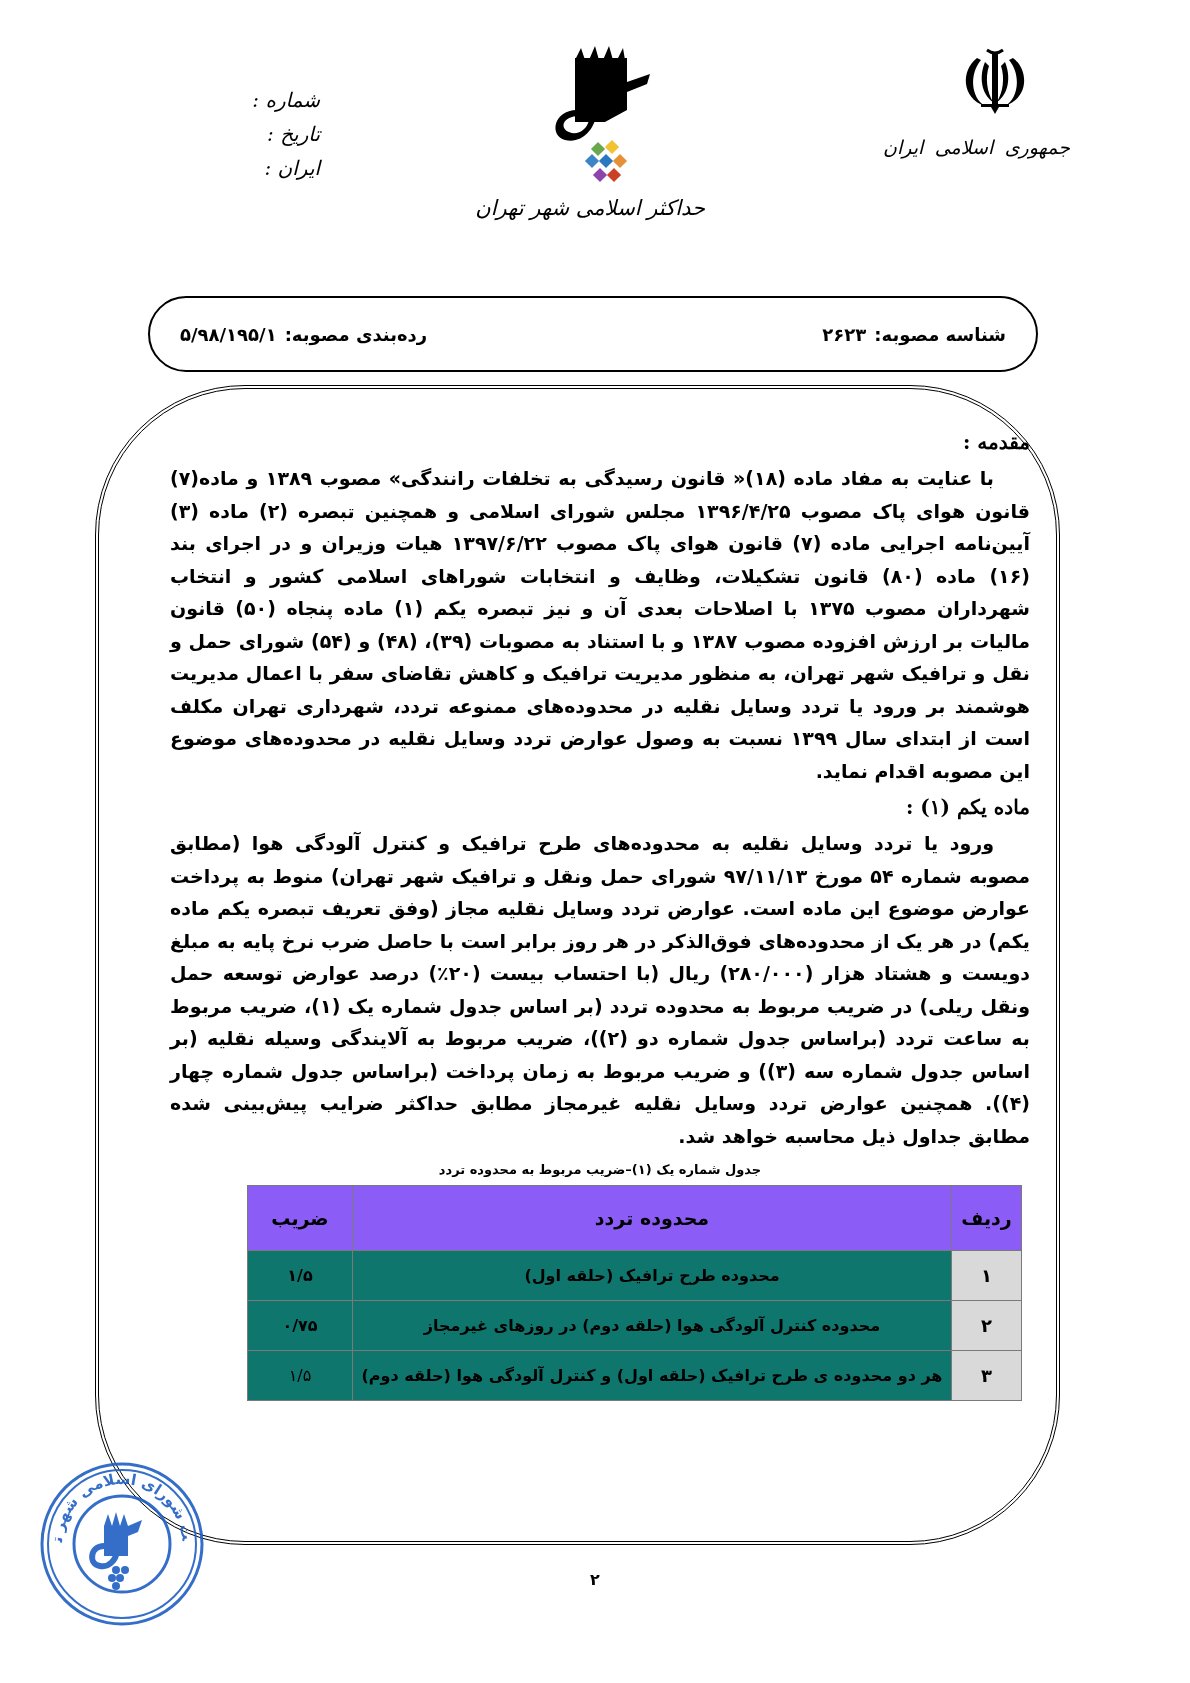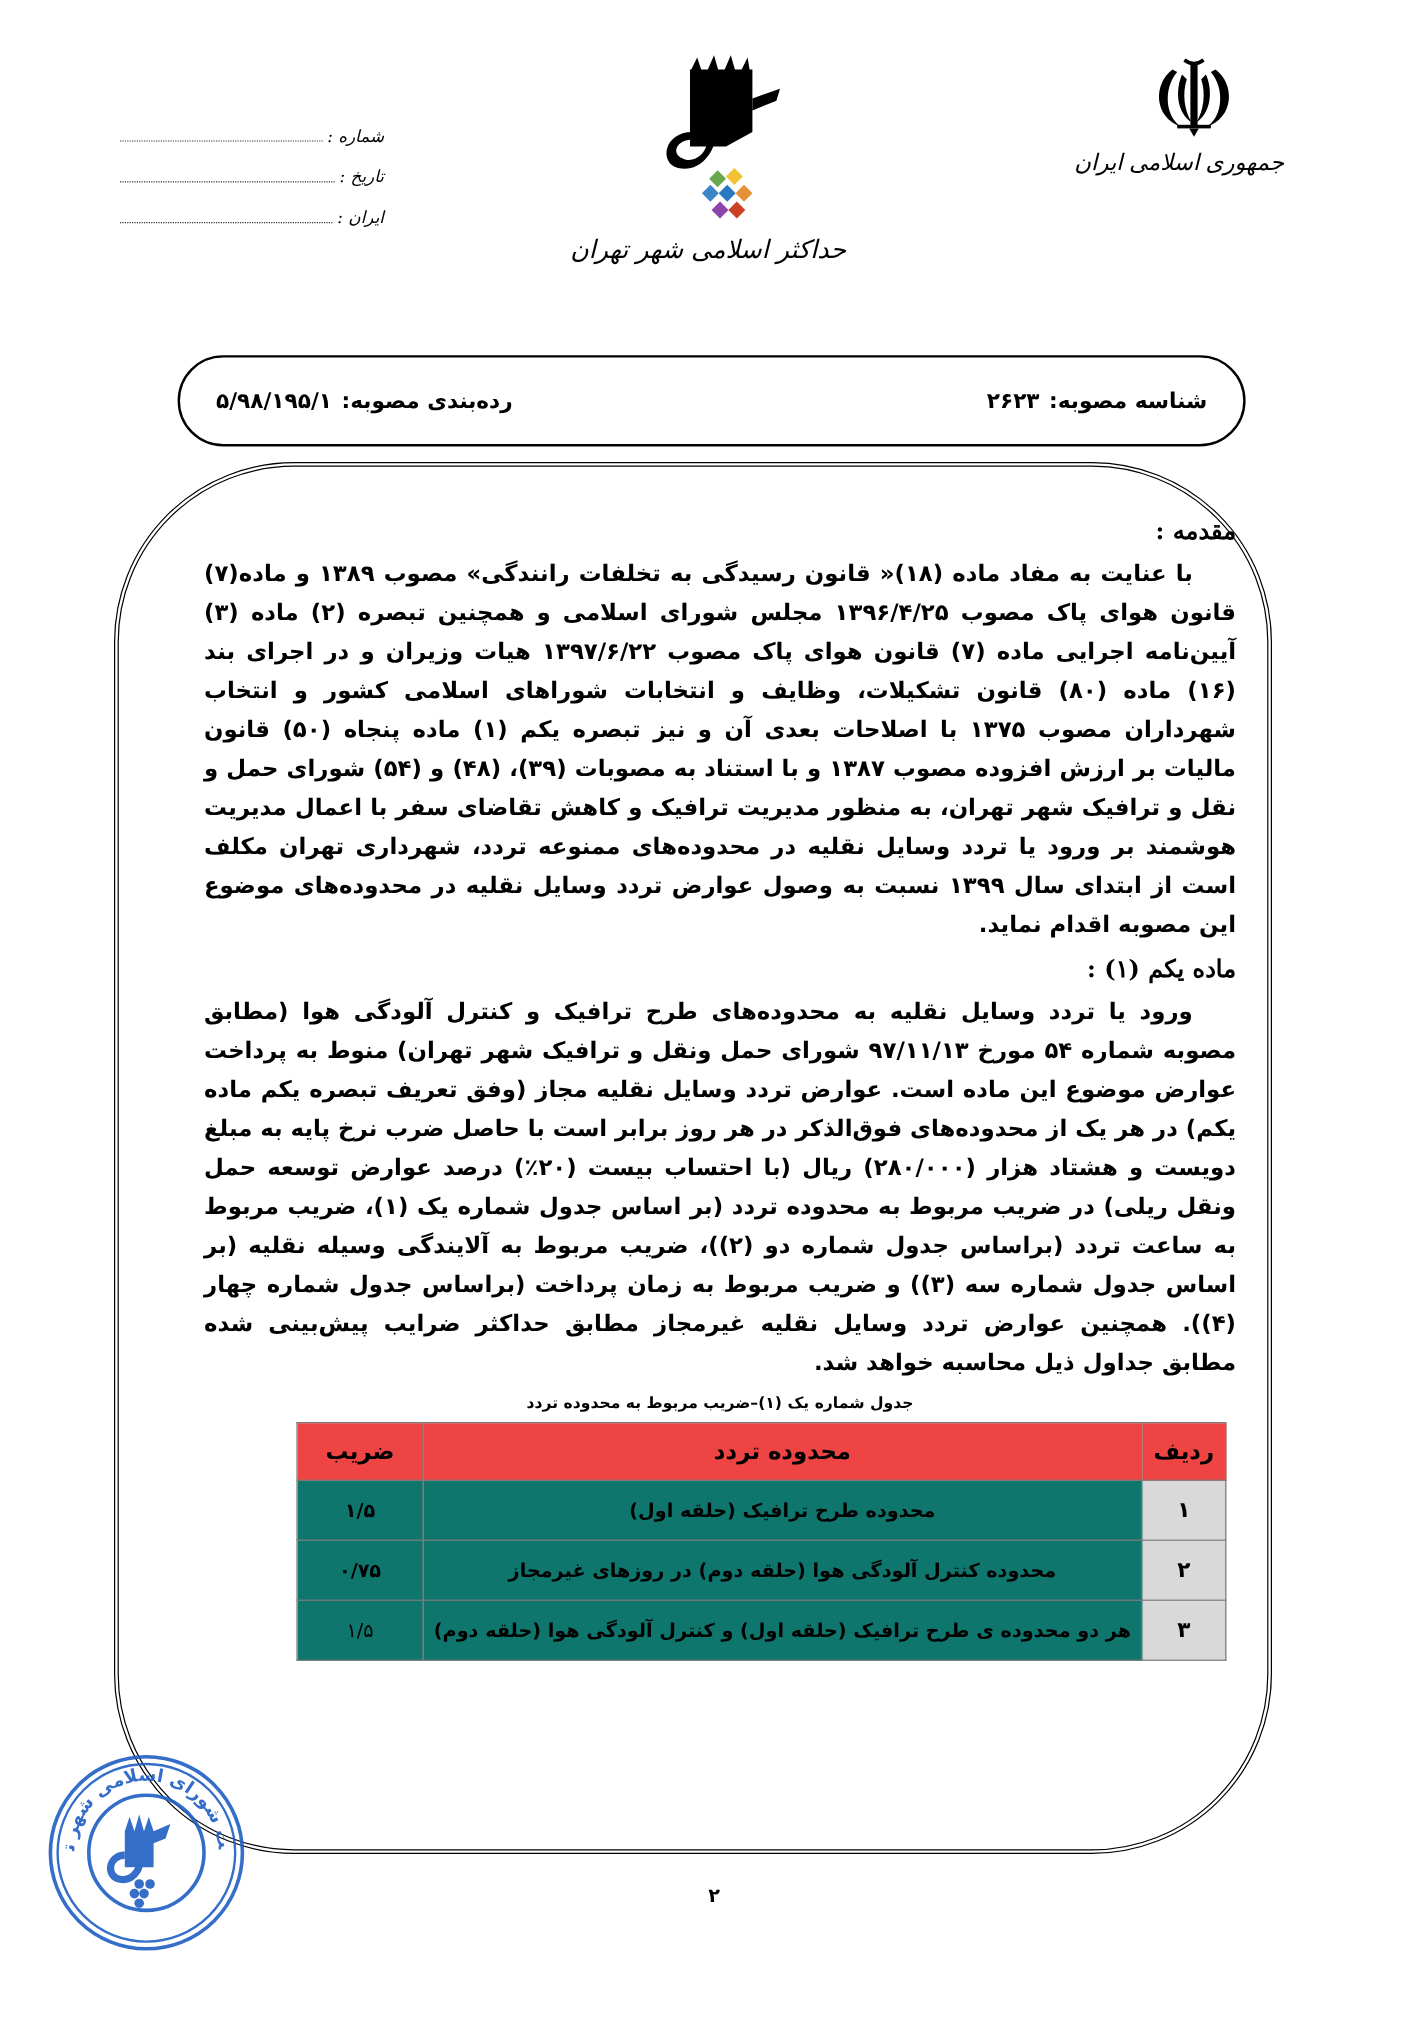--- a/index.html
+++ b/index.html
@@ -11,40 +11,40 @@
       overflow: hidden;
     }
 
     
     .emblem-block {
       position: absolute; top: 40px; right: 120px; width: 150px;
       text-align: center;
     }
     .emblem-svg { width: 80px; height: 80px; display: block; margin: 0 auto; }
     .emblem-caption {
-      font-family: Liberation Sans, sans-serif; font-size: 19px; font-style: italic;
-      margin-top: 4px; white-space: nowrap;
+      font-family: Liberation Mono, monospace; font-size: 19px; font-style: italic;
+      margin-top: 16px; white-space: nowrap;
     }
 
     .council-logo-block {
       position: absolute; top: 40px; left: 50%; transform: translateX(-50%);
       width: 220px; text-align: center;
     }
     .council-logo-svg { width: 120px; height: 150px; display: block; margin: 0 auto; }
     .council-caption {
       font-family: "DejaVu Serif", serif; font-size: 21px; font-style: italic;
       margin-top: 6px; white-space: nowrap;
     }
 
     .ref-fields {
       position: absolute; top: 88px; left: 100px; width: 220px;
     }
     .ref-row {
-      display: flex; align-items: flex-end; height: 34px;
-      font-family: "DejaVu Serif", serif; font-size: 14px; font-style: italic;
+      display: flex; align-items: flex-start; height: 34px;
+      font-family: "DejaVu Serif", serif; font-size: 20px; font-style: italic; flex-direction: column;
     }
     .ref-label { white-space: nowrap; padding-left: 4px; }
     .ref-dots {
       flex: 1; border-bottom: 1.5px dotted #333; height: 1px; margin-bottom: 4px;
     }
 
     
     .id-bar {
       position: absolute; top: 296px; left: 148px; width: 890px; height: 76px;
       border: 2px solid #000; border-radius: 38px;
@@ -80,21 +80,21 @@
     }
 
     table.tbl {
       width: 775px; margin-right: 8px; border-collapse: collapse;
       direction: rtl; font-weight: bold; font-size: 16px;
     }
     .tbl th, .tbl td {
       border: 1.5px solid #7a7a7a; text-align: center; vertical-align: middle;
     }
     .tbl th {
-      background: #ef4444; height: 48px; font-size: 19px;
+      background: #8b5cf6; height: 65px; font-size: 19px;
     }
     .tbl td { height: 50px; background: #0f766e; }
     .tbl td.rownum { background: #d9d9d9; font-size: 18px; }
     .tbl .col-num { width: 70px; margin-top: 36px; }
     .tbl .col-coef { width: 105px; }
 
     
     .stamp {
       position: absolute; left: 38px; top: 1460px; width: 168px; height: 168px;
       opacity: 0.9;

